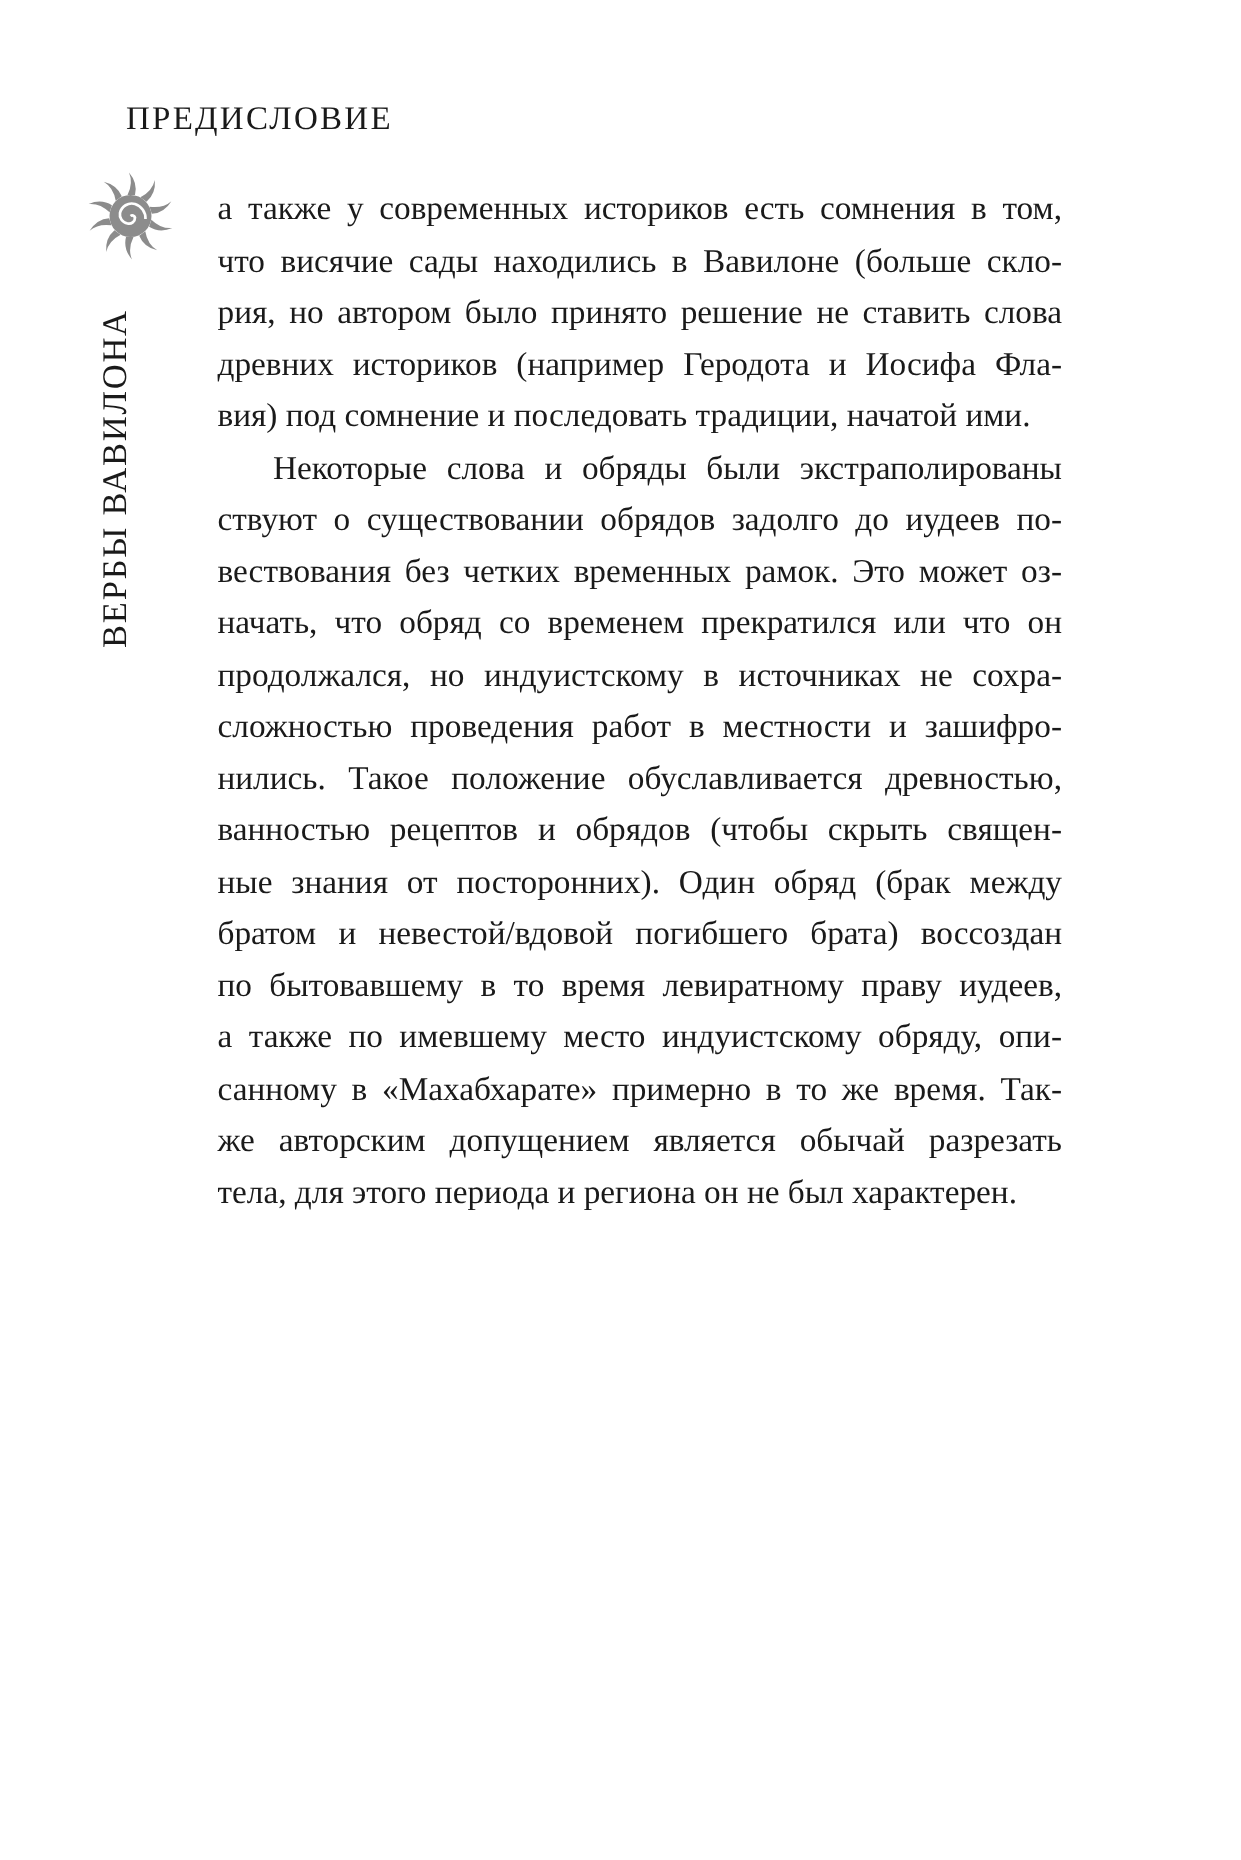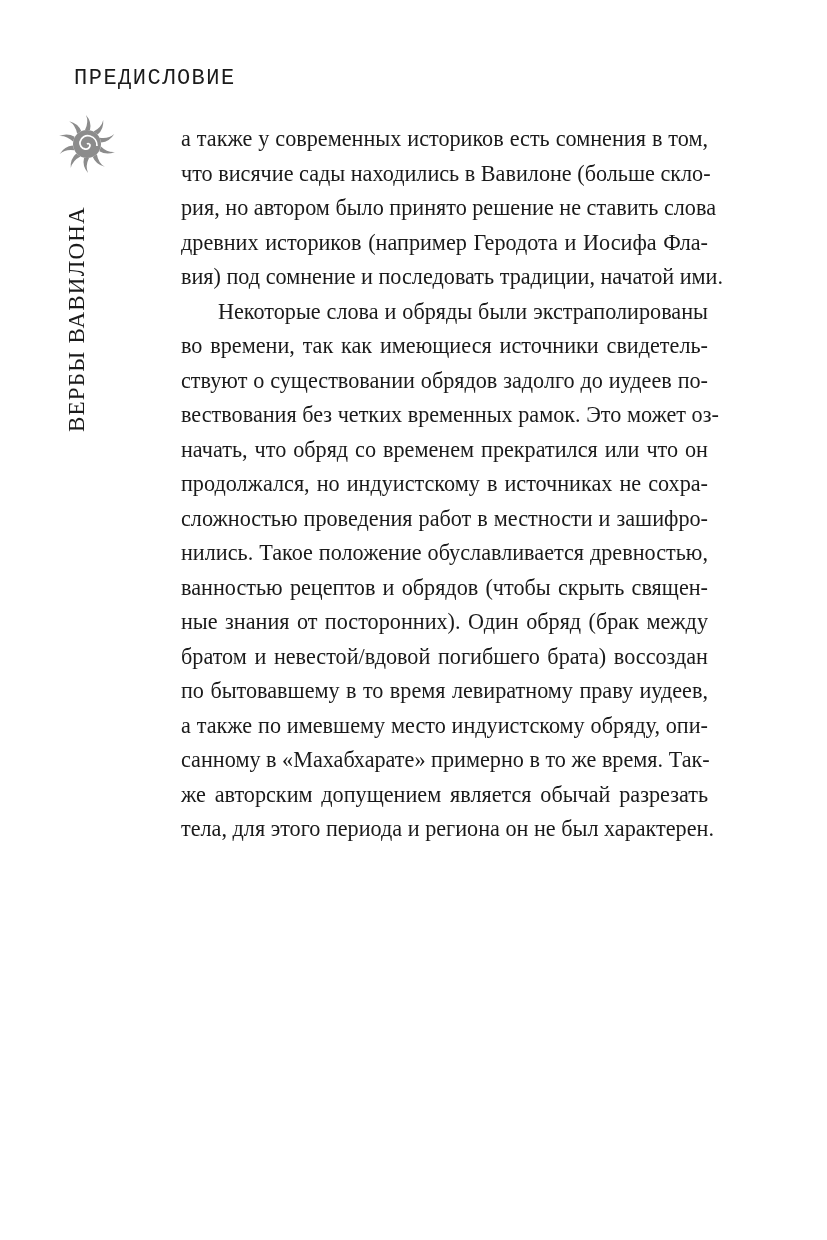--- a/index.html
+++ b/index.html
@@ -1,37 +1,36 @@
 <!DOCTYPE html>
 <html><head>
   <meta charset="utf-8">
   <style>
     html, body { margin: 0; padding: 0; background: #ffffff; }
     body { width: 827px; height: 1240px; position: relative; overflow: hidden; font-family: "Liberation Serif", "DejaVu Serif", serif; color: #1a1a1a; }
     .page-header {
-      position: absolute; left: 74px; top: 66px;
-      font-size: 22px; letter-spacing: 1.5px; font-weight: normal; color: #1a1a1a; font-family: Liberation Mono, monospace;
+      position: absolute; left: 84px; top: 66px;
+      font-size: 22px; letter-spacing: 1.5px; font-weight: normal; color: #1a1a1a;
     }
     .sun-icon {
       position: absolute; left: 54px; top: 114px; width: 66px; height: 60px;
     }
     .running-title {
       position: absolute; left: 64px; top: 432px;
       transform-origin: left top;
       transform: rotate(-90deg);
       font-size: 23px; letter-spacing: 1.2px; white-space: nowrap; color: #1a1a1a;
     }
     .body-text {
       position: absolute; left: 145px; top: 122px; width: 563px;
       font-size: 22.2px; line-height: 34.5px;
     }
     .line {
       display: block; text-align: justify; text-align-last: justify; white-space: nowrap;
       height: 34.5px;
-      margin-left: 36px;
     }
     .line.last { text-align-last: left; }
     .line.indent { padding-left: 37px; }
   </style>
 </head>
 <body>
 
 <div class="page-header">ПРЕДИСЛОВИЕ</div>
 
 <div class="sun-icon">
@@ -62,21 +61,20 @@
 <div class="body-text">
   <div>
     <span class="line">а также у современных историков есть сомнения в том,</span>
     <span class="line">что висячие сады находились в Вавилоне (больше скло-</span>
     <span class="line">рия, но автором было принято решение не ставить слова</span>
     <span class="line">древних историков (например Геродота и Иосифа Фла-</span>
     <span class="line last">вия) под сомнение и последовать традиции, начатой ими.</span>
   </div>
   <div>
     <span class="line indent">Некоторые слова и обряды были экстраполированы</span>
-    <span class="line">во времени, так как имеющиеся источники свидетель-</span>
     <span class="line">ствуют о существовании обрядов задолго до иудеев по-</span>
     <span class="line">вествования без четких временных рамок. Это может оз-</span>
     <span class="line">начать, что обряд со временем прекратился или что он</span>
     <span class="line">продолжался, но индуистскому в источниках не сохра-</span>
     <span class="line">сложностью проведения работ в местности и зашифро-</span>
     <span class="line">нились. Такое положение обуславливается древностью,</span>
     <span class="line">ванностью рецептов и обрядов (чтобы скрыть священ-</span>
     <span class="line">ные знания от посторонних). Один обряд (брак между</span>
     <span class="line">братом и невестой/вдовой погибшего брата) воссоздан</span>
     <span class="line">по бытовавшему в то время левиратному праву иудеев,</span>

